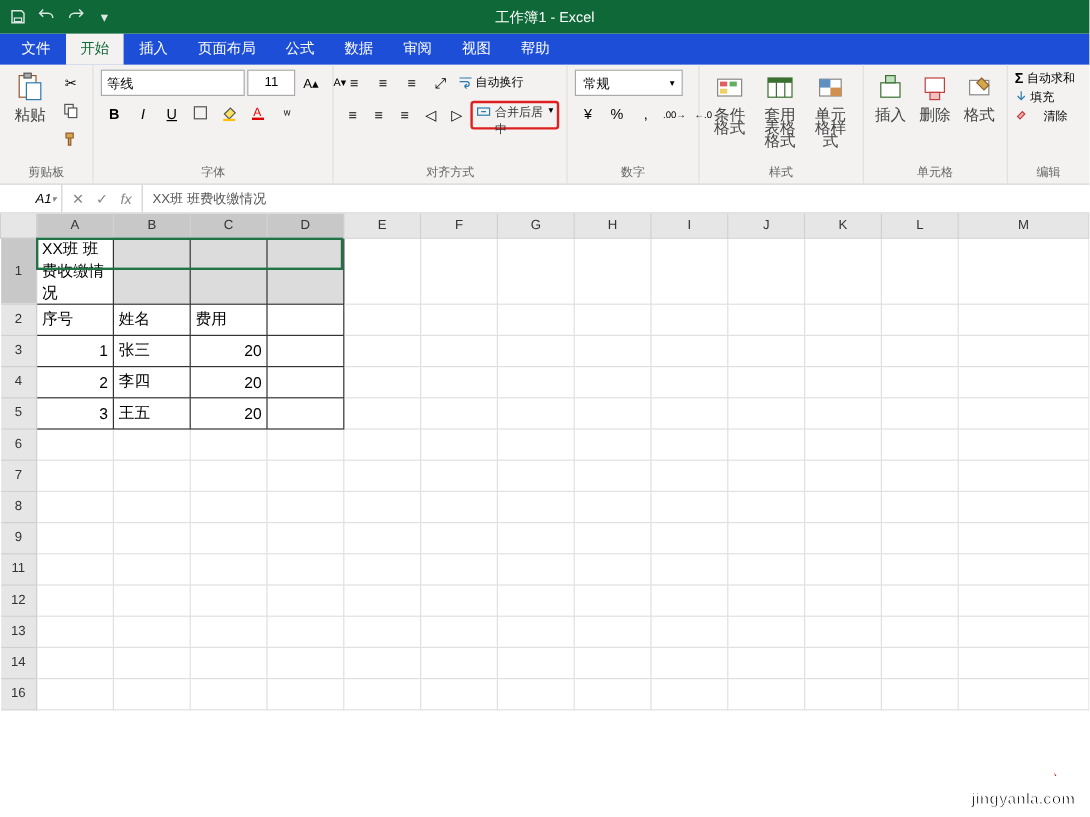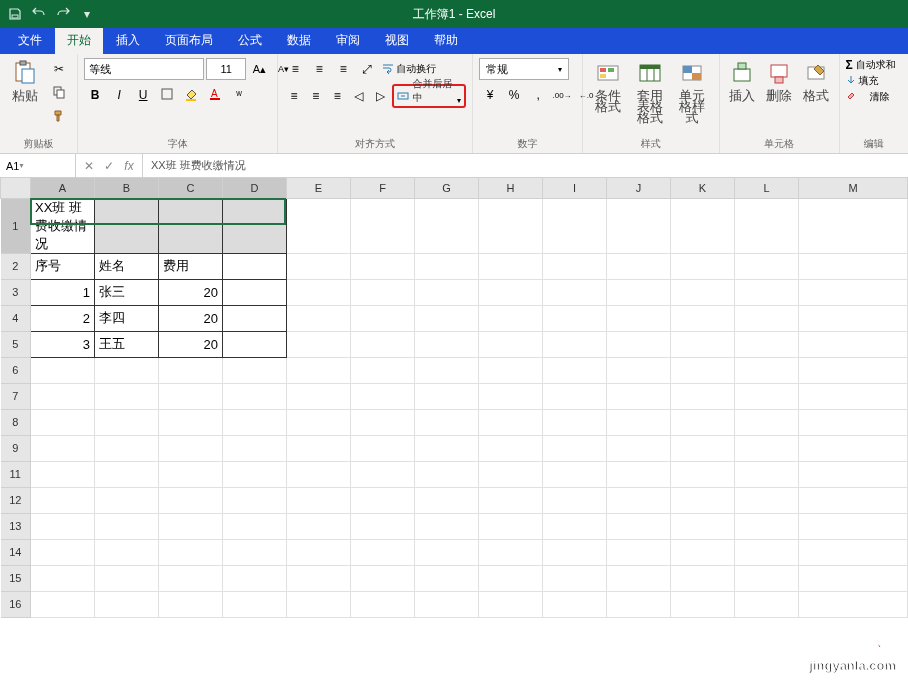--- a/index.html
+++ b/index.html
@@ -22,25 +22,25 @@
     .ribbon-col { display: flex; flex-direction: column; gap: 2px; }
     .ribbon-btn-sm { width: 22px; height: 22px; display: flex; align-items: center; justify-content: center; border: 1px solid transparent; }
     .ribbon-btn-big { width: 38px; display: flex; flex-direction: column; align-items: center; gap: 2px; }
     .ribbon-btn-big .ic { width: 30px; height: 30px; display: flex; align-items: center; justify-content: center; }
     .ribbon-btn-big .lbl { font-size: 13px; text-align: center; line-height: 11px; color: #444; }
     
     .font-name-box { border: 1px solid #ababab; background: #fff; height: 22px; width: 120px; padding: 0 4px; display: flex; align-items: center; font-size: 11px; }
     .font-size-box { border: 1px solid #ababab; background: #fff; height: 22px; width: 40px; padding: 0 4px; display: flex; align-items: center; justify-content: center; font-size: 11px; }
     .numfmt-box { border: 1px solid #ababab; background: #fff; height: 22px; width: 90px; padding: 0 6px; display: flex; align-items: center; font-size: 11px; justify-content: space-between; }
     
-    .merge-highlight { border: 2px solid #e02020; border-radius: 3px; padding: 1px 3px; display: flex; align-items: flex-end; gap: 3px; height: 24px; }
+    .merge-highlight { border: 2px solid #e02020; border-radius: 3px; padding: 1px 3px; display: flex; align-items: flex-start; gap: 3px; height: 24px; }
     .merge-highlight .txt { font-size: 10px; color: #333; }
     
     .formula-bar { height: 24px; border-bottom: 1px solid #d0d0d0; display: flex; align-items: center; background: #fff; }
-    .name-box { width: 76px; border-right: 1px solid #d0d0d0; height: 100%; display: flex; align-items: center; padding-left: 6px; font-size: 11px; justify-content: flex-start; padding-right: 4px; }
+    .name-box { width: 52px; border-right: 1px solid #d0d0d0; height: 100%; display: flex; align-items: center; padding-left: 6px; font-size: 11px; justify-content: flex-end; padding-right: 4px; font-style: italic; }
     .fb-btns { display: flex; border-right: 1px solid #d0d0d0; height: 100%; align-items: center; gap: 2px; padding: 0 4px; }
     .fb-btn { width: 18px; text-align: center; color: #888; }
     .fb-text { flex: 1; padding-left: 8px; font-size: 11px; color: #555; }
     
     .sheet-area { position: relative; overflow: hidden; height: 503px; }
     .sheet-table { border-collapse: collapse; width: 100%; }
     .col-header-row th { background: #e6e6e6; border: 1px solid #d0d0d0; border-top: none; font-weight: normal; height: 20px; font-size: 11px; color: #333; text-align: center; }
     .col-header-row th.sel-all { background: #e6e6e6; width: 30px; }
     .col-header-row th.selcol { background: #c8c8c8; }
     .row-header { background: #e6e6e6; border: 1px solid #d0d0d0; border-left: none; text-align: center; font-size: 11px; width: 30px; color: #333; }
@@ -596,36 +596,20 @@
           <td class="cell"></td>
           <td class="cell"></td>
           <td class="cell"></td>
           <td class="cell"></td>
           <td class="cell"></td>
           <td class="cell"></td>
           <td class="cell"></td>
           <td class="cell"></td>
         </tr>
     <tr>
-          <td class="row-header">15</td>
-          <td class="cell"></td>
-          <td class="cell"></td>
-          <td class="cell"></td>
-          <td class="cell"></td>
-          <td class="cell"></td>
-          <td class="cell"></td>
-          <td class="cell"></td>
-          <td class="cell"></td>
-          <td class="cell"></td>
-          <td class="cell"></td>
-          <td class="cell"></td>
-          <td class="cell"></td>
-          <td class="cell"></td>
-        </tr>
-    <tr>
           <td class="row-header">16</td>
           <td class="cell"></td>
           <td class="cell"></td>
           <td class="cell"></td>
           <td class="cell"></td>
           <td class="cell"></td>
           <td class="cell"></td>
           <td class="cell"></td>
           <td class="cell"></td>
           <td class="cell"></td>

